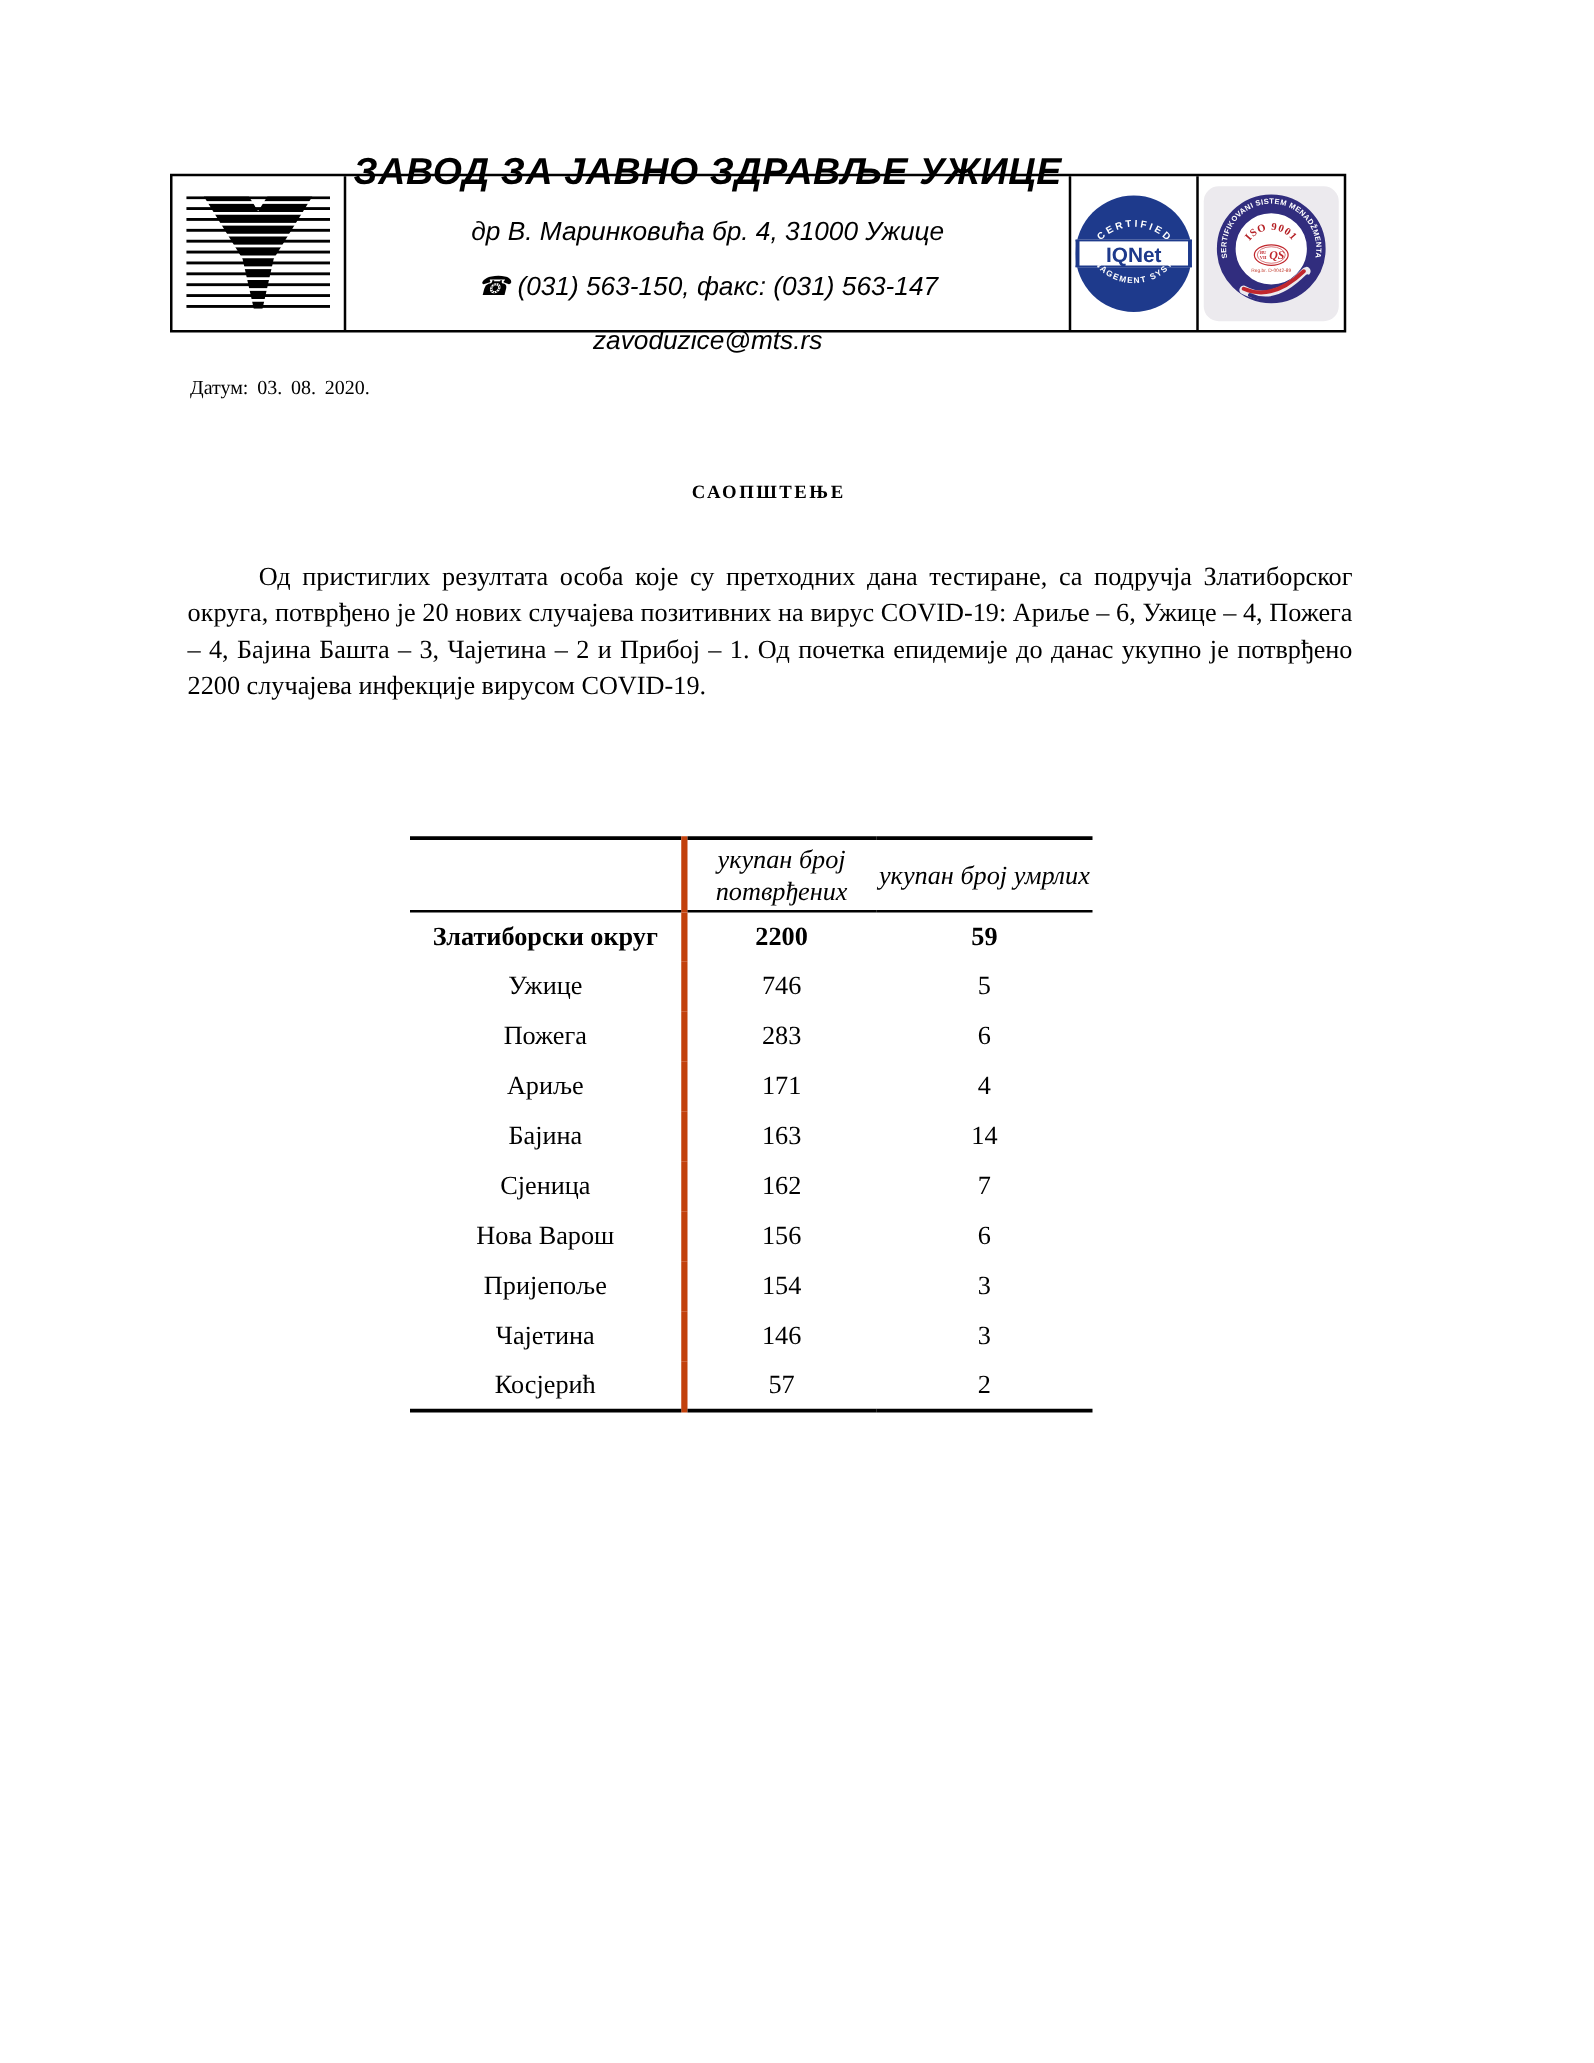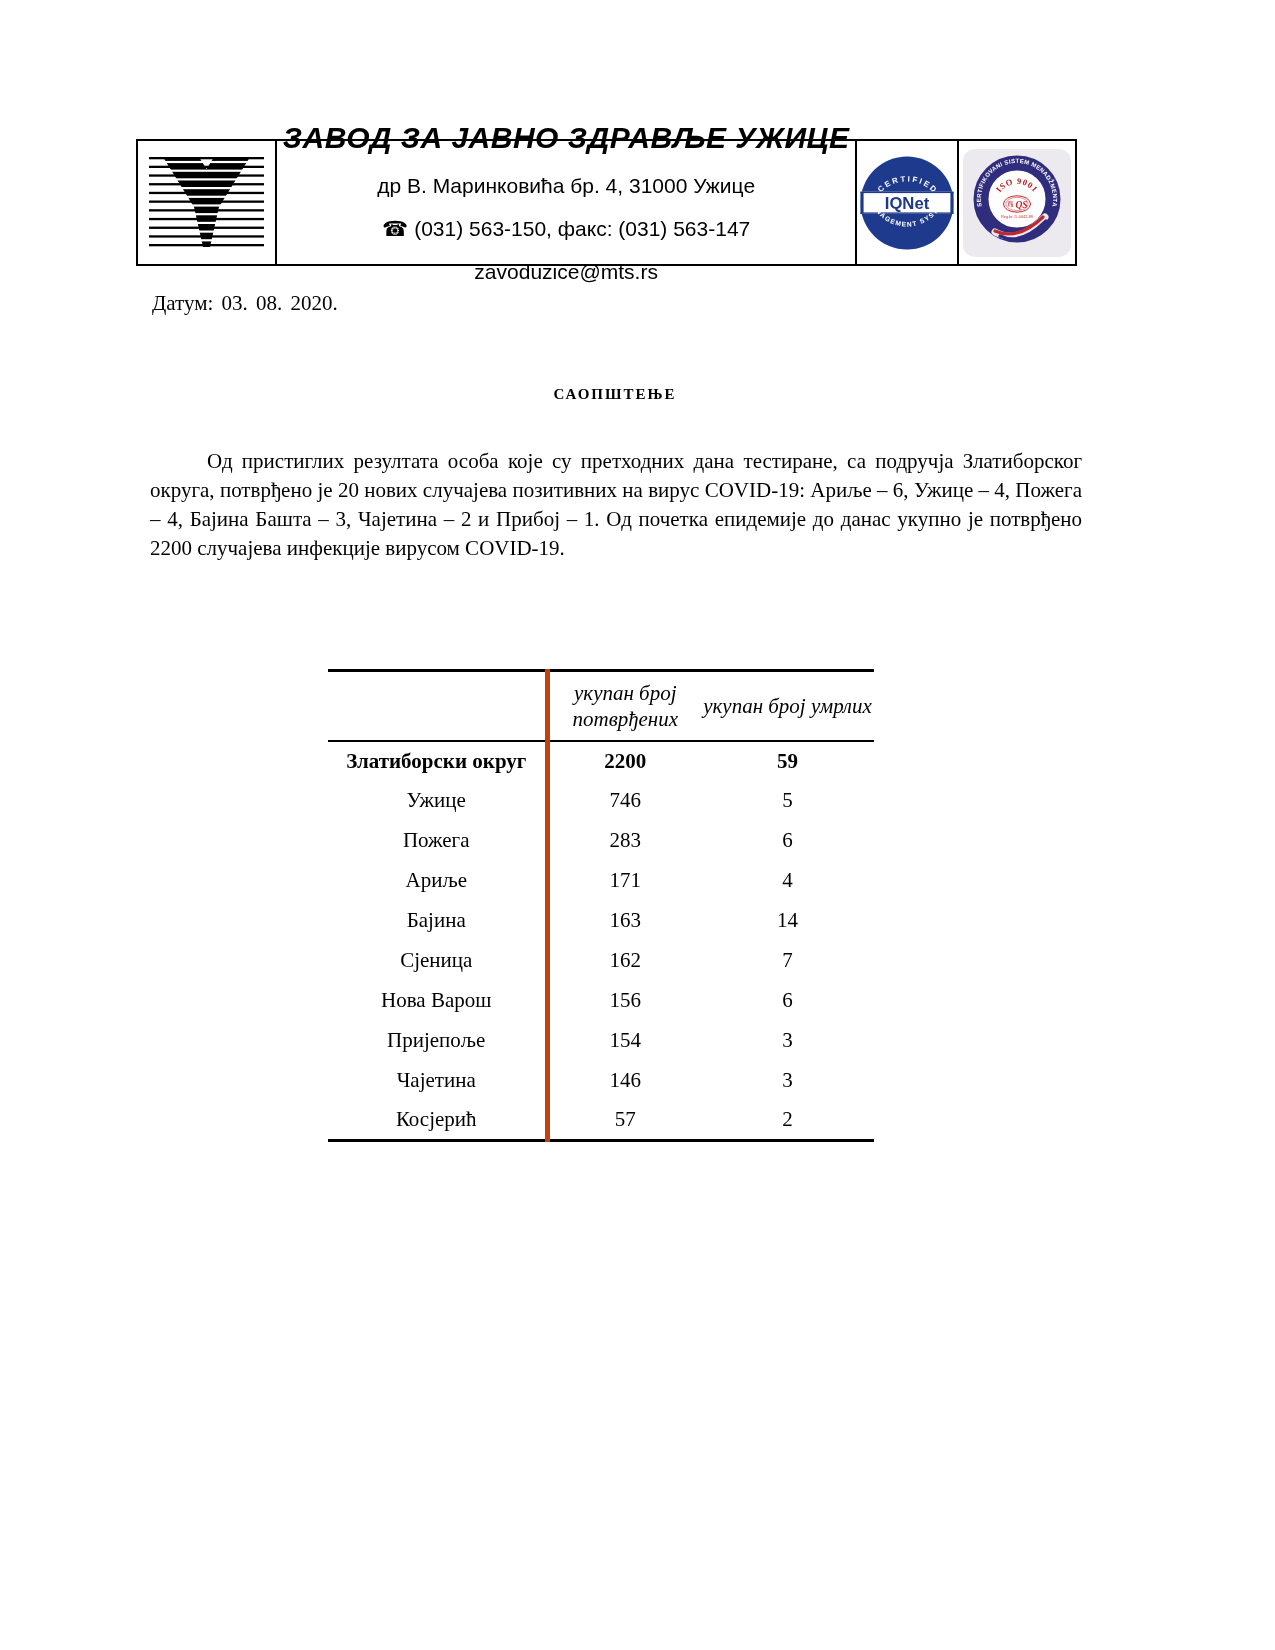--- a/index.html
+++ b/index.html
@@ -14,26 +14,26 @@
     position:absolute; left:136px; top:139px; width:941px; height:127px;
     border:2px solid #000; box-sizing:border-box; display:flex;
     font-family:"Liberation Sans", sans-serif;
   }
   .lh-cell { box-sizing:border-box; display:flex; align-items:center; justify-content:center; }
   .lh-logo   { width:148px; border-right:2px solid #000; }
   .lh-text   { flex:1; border-right:2px solid #000; flex-direction:column; text-align:center; padding:4px 6px; }
   .lh-iqnet  { width:108px; border-right:2px solid #000; }
   .lh-iso    { width:124px; }
   .org-name  { font-size:30px; font-weight:bold; font-style:italic; letter-spacing:0.5px; white-space:nowrap; }
-  .org-line  { font-size:21px; margin-top:19px; white-space:nowrap; }
+  .org-line  { font-size:21px; margin-top:19px; white-space:nowrap;font-style:italic; }
   .phone-glyph { font-size:21px; margin-right:6px; }
 
   
   .date-line {
-    position:absolute; left:152px; top:291px; font-size:21px;
+    position:absolute; left:152px; top:302px; font-size:16px;
     word-spacing:3px;
   }
   .doc-title {
     position:absolute; left:150px; top:386px; width:930px; margin:0;
     text-align:center; font-size:15px; font-weight:bold; letter-spacing:2px;
   }
   .body-text {
     position:absolute; left:150px; top:447px; width:932px; margin:0;
     font-size:21px; line-height:29px; text-align:justify; text-indent:57px;
   }
@@ -44,21 +44,21 @@
     border-collapse:collapse; table-layout:fixed;
     border-top:3px solid #000; border-bottom:3px solid #000;
     font-size:21px;
   }
   .stats-table col.c1 { width:219px; }
   .stats-table col.c2 { width:154px; }
   .stats-table col.c3 { width:173px; }
   .stats-table th, .stats-table td {
     text-align:center; vertical-align:middle; padding:0; font-weight:normal;
   }
-  .stats-table thead tr { height:70px; border-bottom:2px solid #000;margin-top:33px; }
+  .stats-table thead tr { height:58px; border-bottom:2px solid #000;margin-top:33px; }
   .stats-table thead th { font-style:italic; line-height:26px; }
   .stats-table tbody tr { height:40px; }
   .stats-table th:first-child, .stats-table td:first-child { border-right:5px solid #c2410c; }
   .stats-table tbody tr.total-row td { font-weight:bold; }
 </style>
 </head>
 <body>
 
 <div class="page">
 

